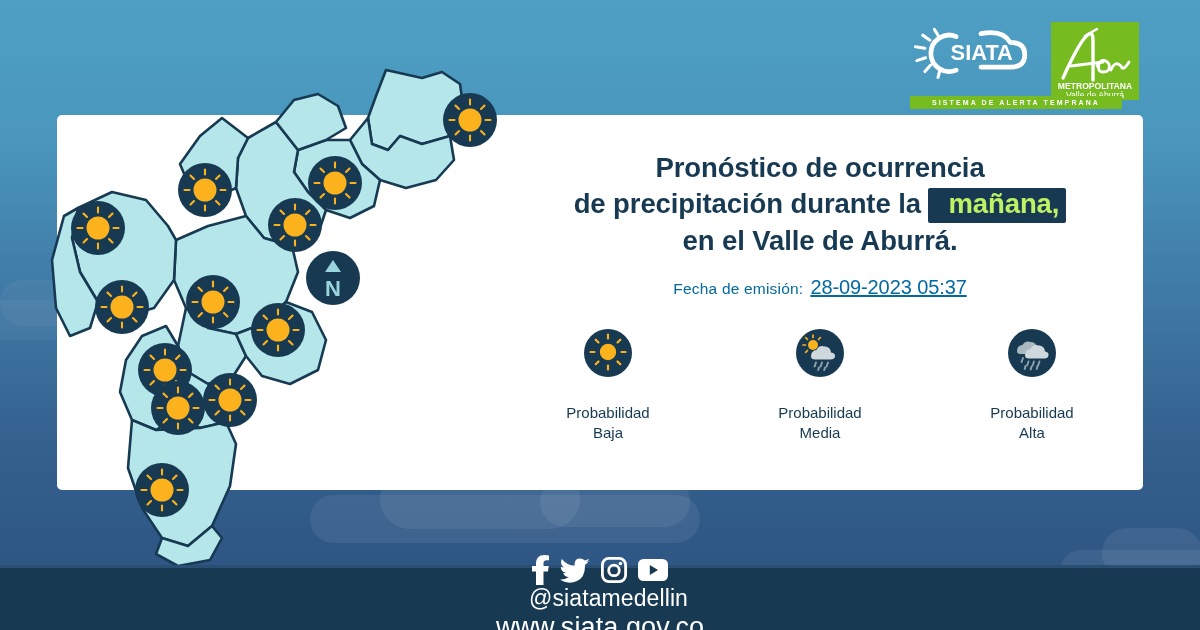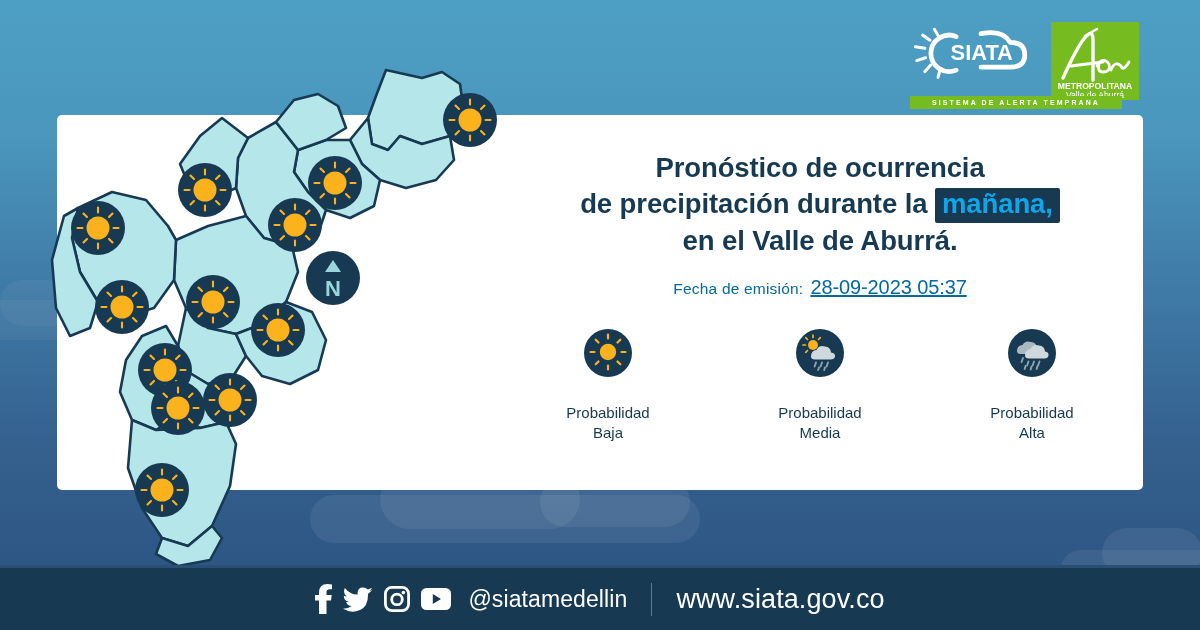--- a/index.html
+++ b/index.html
@@ -48,21 +48,21 @@
   .marker-sun-core   { fill:#fbb21c; }
   .marker-sun-ray    { stroke:#fbb21c; stroke-width:2.1; stroke-linecap:round; }
 
   
   .content { position:absolute; left:520px; top:150px; width:600px; z-index:5; text-align:center; }
   .headline {
     color:#173a52; font-size:27.5px; font-weight:bold; line-height:1.30;
     letter-spacing:-0.1px;
   }
   .headline .hl {
-    background:#173a52; color:#0ea5e9; padding:1px 7px 3px 7px;
+    background:#173a52; color:#bef264; padding:1px 7px 3px 20px;
     border-radius:2px; display:inline-block; line-height:1.12;
   }
   .datebar {
     margin-top:18px; color:#0369a1; font-size:15.5px;
     display:flex; align-items:baseline; justify-content:center; gap:7px;
   }
   .datebar .lbl { font-size:15.5px; letter-spacing:0.2px; }
   .datebar .val { font-size:20px; letter-spacing:-0.1px;text-decoration:underline; }
 
   
@@ -70,21 +70,21 @@
   .legend-item { width:132px; display:flex; flex-direction:column; align-items:center; }
   .legend-icon { width:48px; height:48px; }
   .legend-label {
     margin-top:26px; color:#173a52; font-size:15px; line-height:1.32; text-align:center;
   }
 
   
   .footer {
     position:absolute; left:0; bottom:0; width:1200px; height:62px;
     background:#173a52; z-index:7;
-    display:flex; align-items:center; justify-content:center; gap:0;
+    display:flex; align-items:center; justify-content:center; gap:0;flex-direction:column;
   }
   .social { display:flex; align-items:center; gap:11px; }
   .social svg { display:block; }
   .handle { color:#ffffff; font-size:23px; margin-left:17px; letter-spacing:0.1px; }
   .divider { width:1px; height:33px; background:#5c7b90; margin:0 24px; }
   .site { color:#ffffff; font-size:27px; letter-spacing:0.1px; }
   .footer-topline { position:absolute; left:0; bottom:62px; width:1200px; height:3px; background:#2a4f74; z-index:7; }
 </style>
 </head>
 <body>

